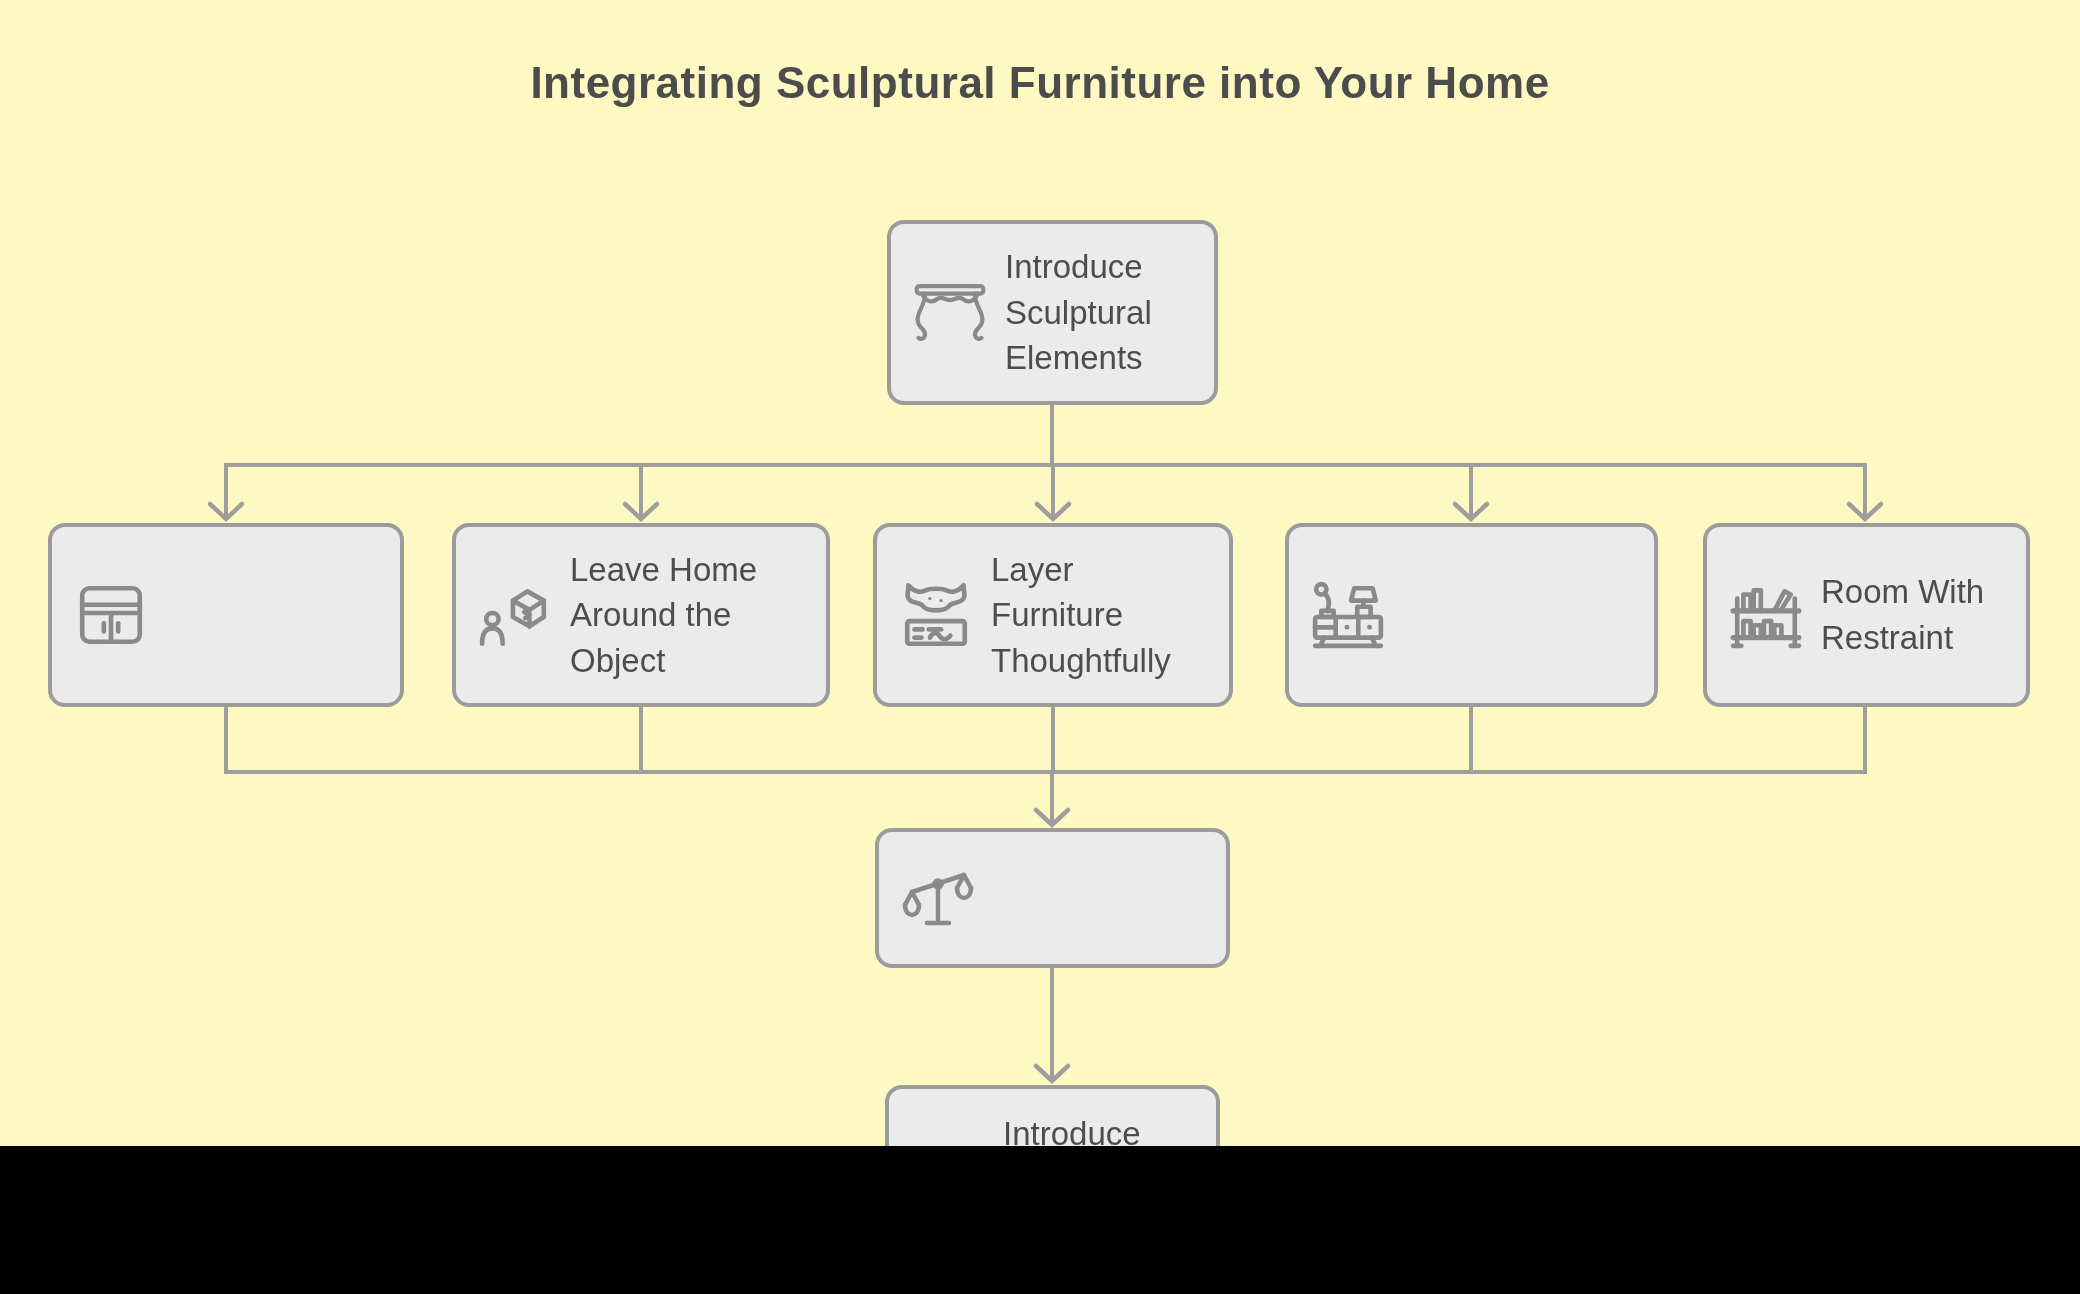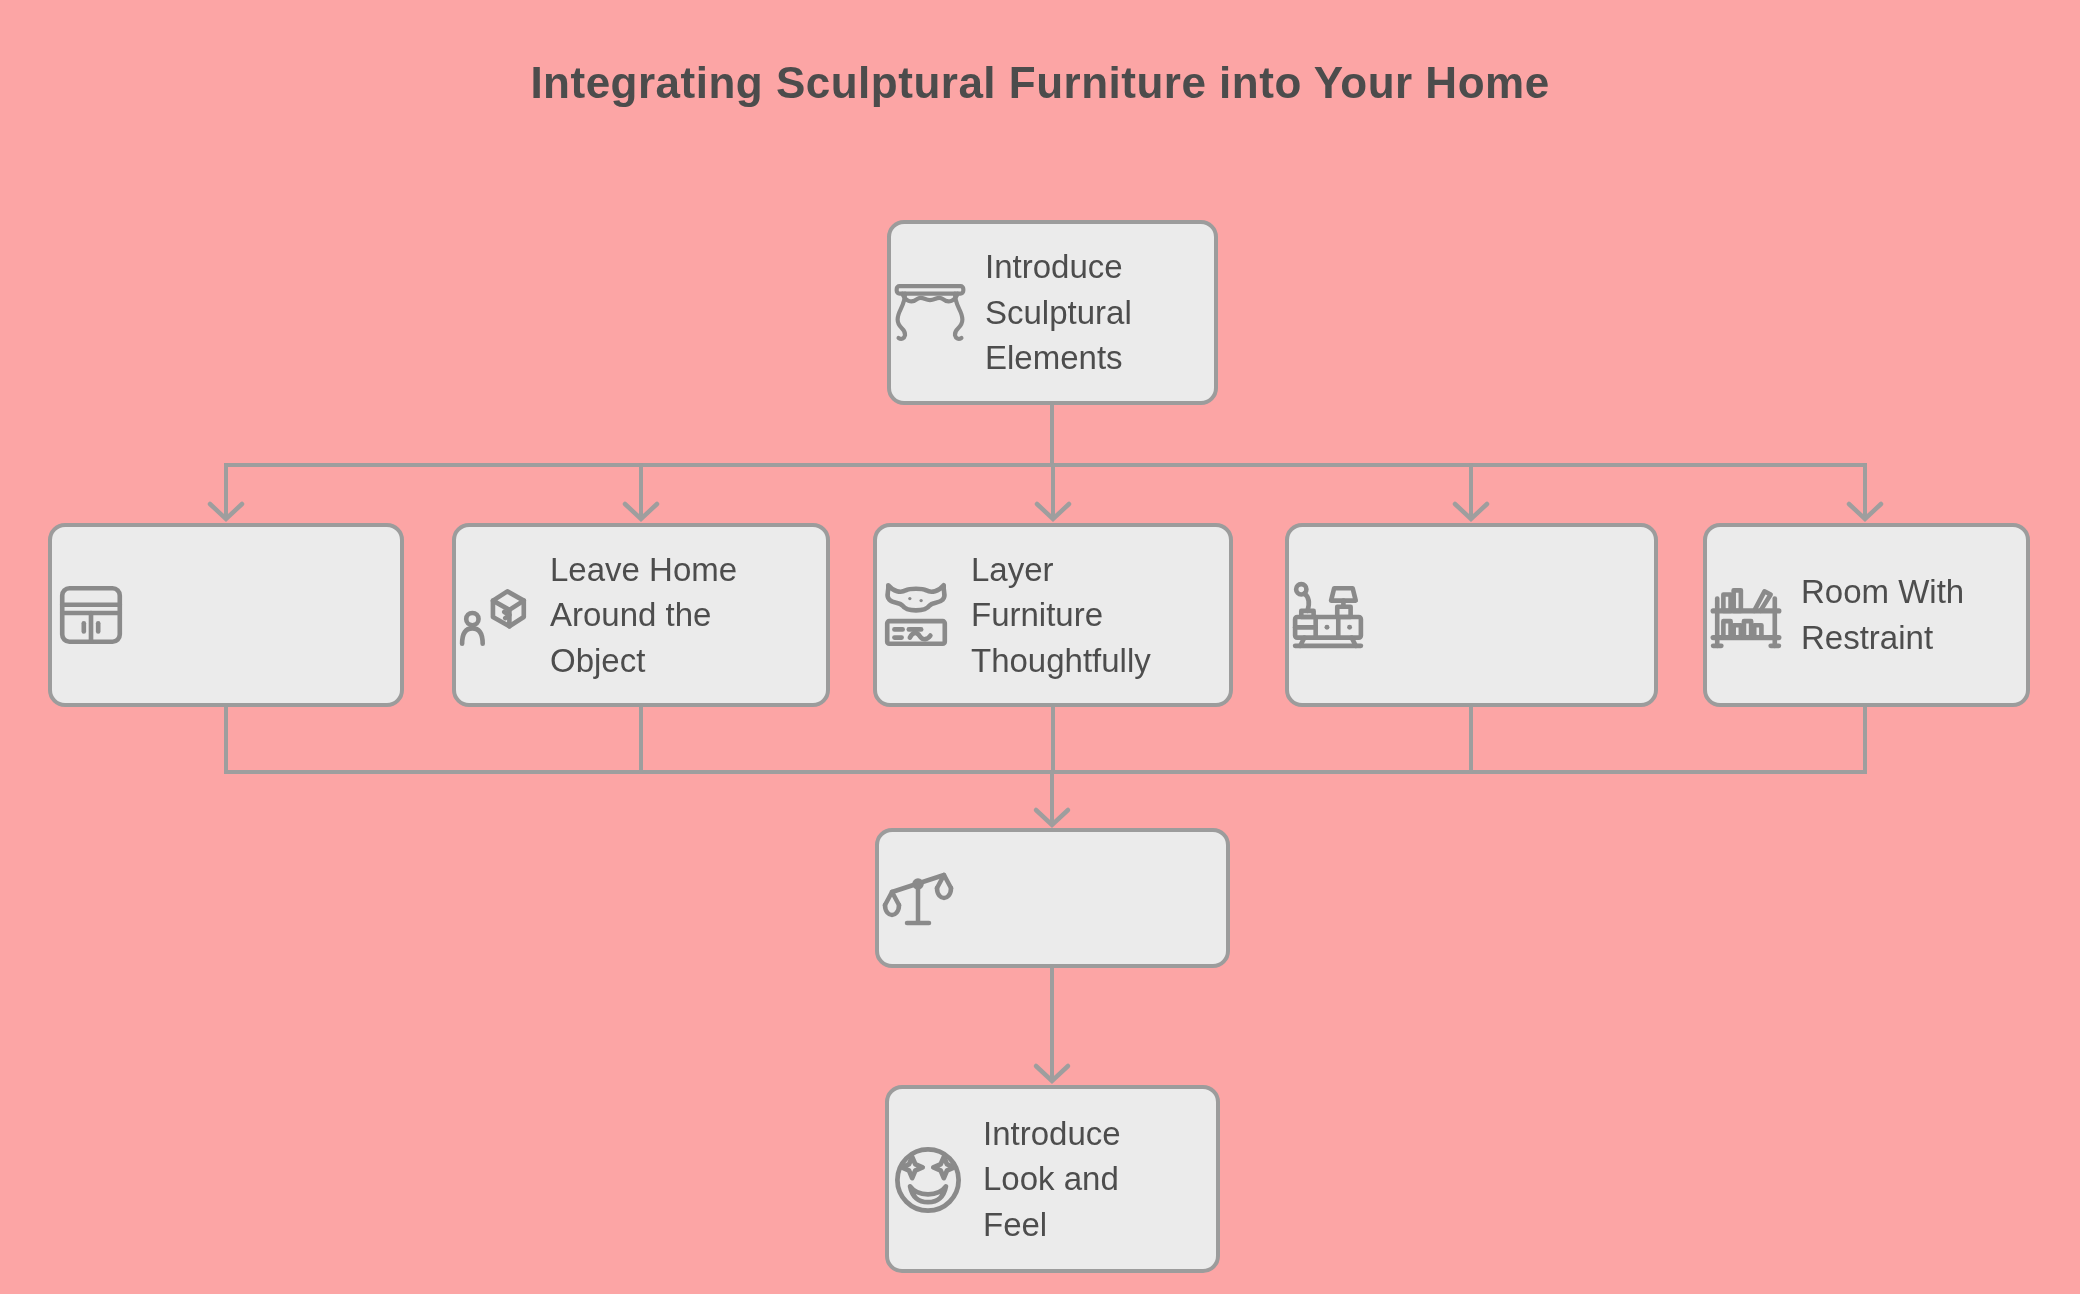--- a/index.html
+++ b/index.html
@@ -1,19 +1,19 @@
 <!DOCTYPE html>
 <html><head>
 <meta charset="utf-8">
 <style>
   html,body{margin:0;padding:0;background:#000;}
   .canvas{
     position:relative;
-    width:2080px;height:1294px;
-    background:#fca5a5;
+    width:2080px;height:1146px;
+    background:#fef9c3;
     font-family:"Liberation Sans", sans-serif;
     overflow:hidden;
   }
   .title{
     position:absolute;
     left:0;top:58px;width:2080px;
     text-align:center;
     font-size:44px;font-weight:700;
     color:#4c4c4c;
     letter-spacing:0.5px;
@@ -22,20 +22,21 @@
     position:absolute;left:0;top:0;z-index:0;
   }
   .node{
     position:absolute;
     box-sizing:border-box;
     background:#ebebeb;
     border:4px solid #9c9c9c;
     border-radius:17px;
     display:flex;
     align-items:center;
+    padding-left:20px;
     z-index:1;
   }
   .node .icon{
     flex:0 0 auto;
     width:78px;height:78px;
     display:flex;align-items:center;justify-content:center;
     margin-right:16px;
   }
   .node .icon svg{display:block;}
   .node .label{

